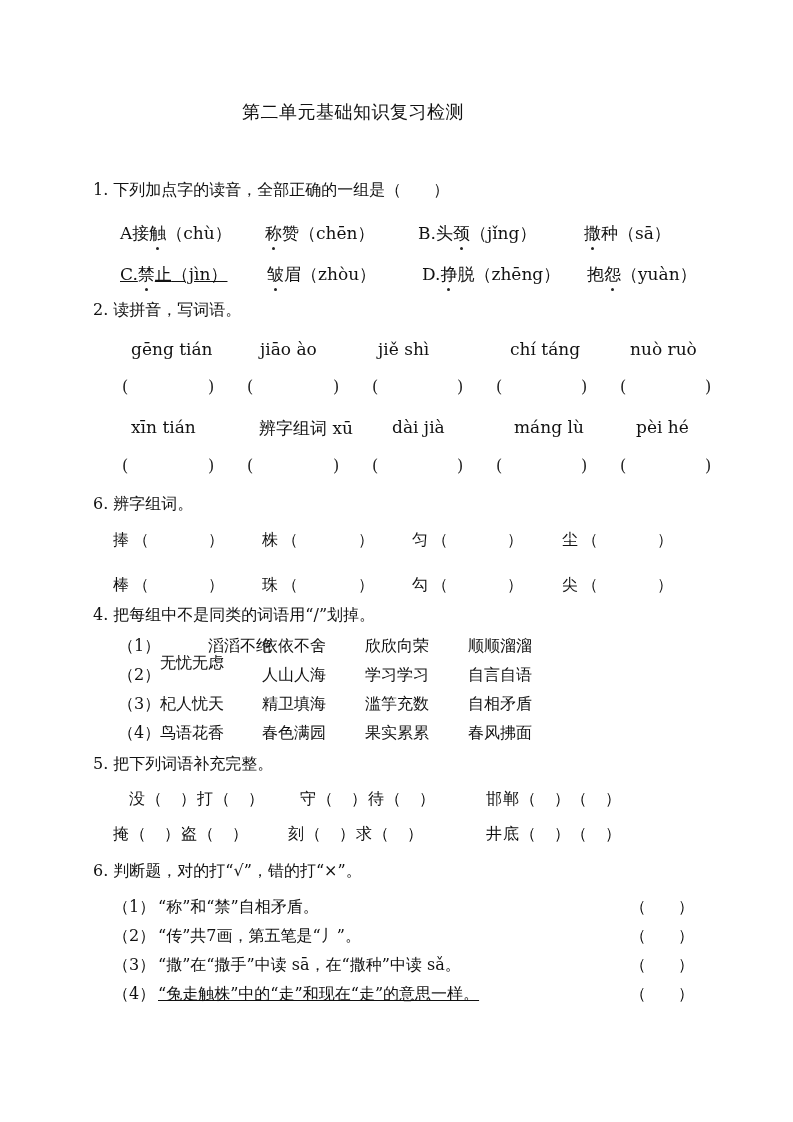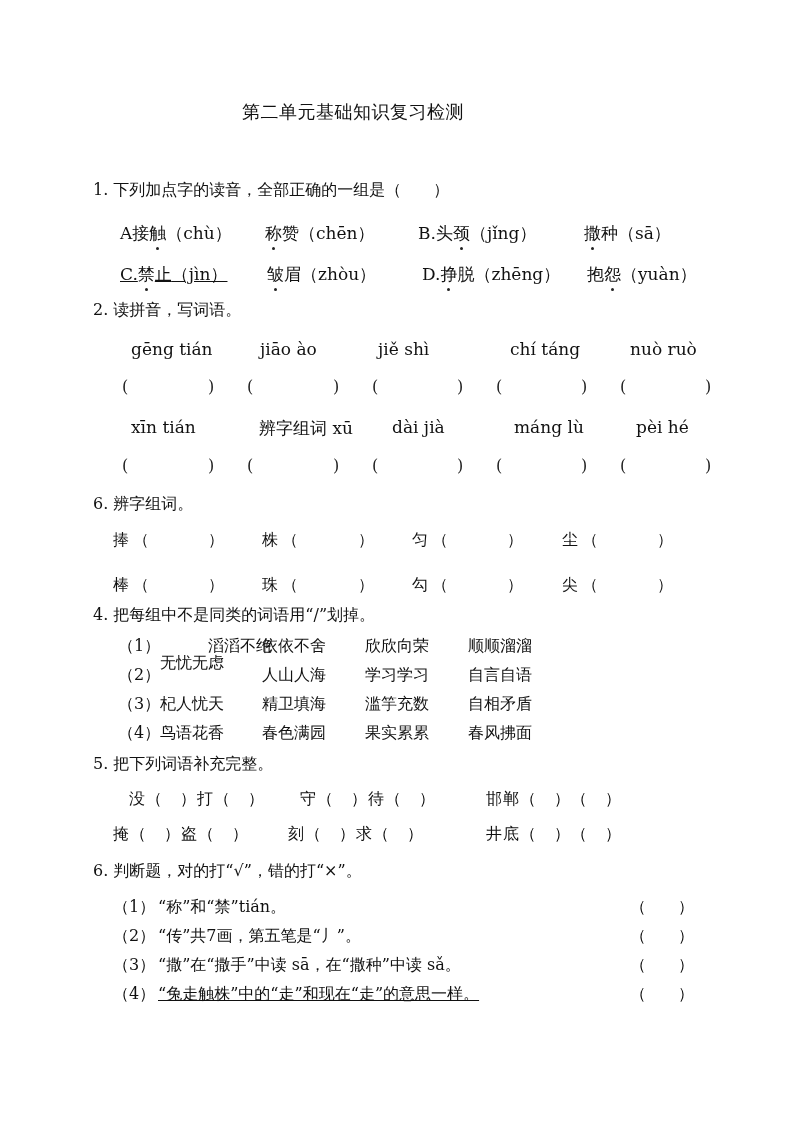--- a/index.html
+++ b/index.html
@@ -160,21 +160,21 @@
 </div>
 <div>
   <div class="abs q" style="left:113px; top:824px; letter-spacing:1px;">掩（　）盗（　）</div>
   <div class="abs q" style="left:288px; top:824px; letter-spacing:1px;">刻（　）求（　）</div>
   <div class="abs q" style="left:486px; top:824px; letter-spacing:1px;">井底（　）（　）</div>
 </div>
 
 <div class="abs q" style="left:93px; top:861px;">6. 判断题，对的打“√”，错的打“×”。</div>
 <div>
   <div class="abs q" style="left:113px; top:897px;">（1）</div>
-  <div class="abs q" style="left:158px; top:897px;">“称”和“禁”tián。</div>
+  <div class="abs q" style="left:158px; top:897px;">“称”和“禁”自相矛盾。</div>
   <div class="abs q" style="left:630px; top:897px;">（　　）</div>
 
   <div class="abs q" style="left:113px; top:926px;">（2）</div>
   <div class="abs q" style="left:158px; top:926px;">“传”共7画，第五笔是“丿”。</div>
   <div class="abs q" style="left:630px; top:926px;">（　　）</div>
 
   <div class="abs q" style="left:113px; top:955px;">（3）</div>
   <div class="abs q" style="left:158px; top:955px;">“撒”在“撒手”中读 sā，在“撒种”中读 sǎ。</div>
   <div class="abs q" style="left:630px; top:955px;">（　　）</div>
 

